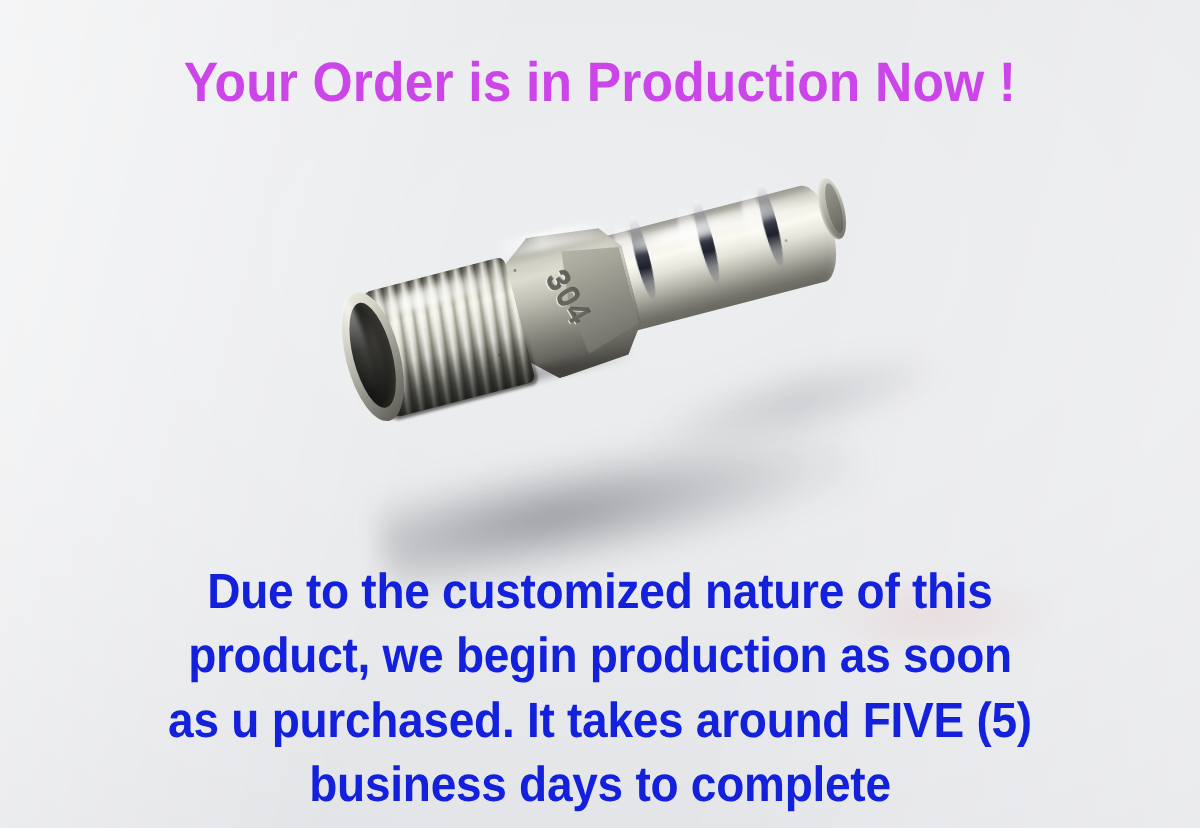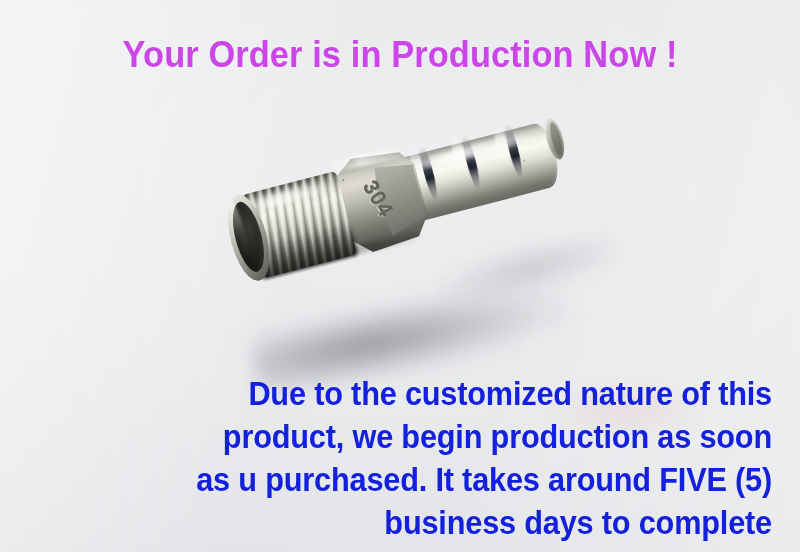--- a/index.html
+++ b/index.html
@@ -53,21 +53,21 @@
     color: #cc45e8;
     transform: scaleX(0.93);
     white-space: nowrap;
   }
 
   
   .note {
     position: absolute;
     left: 0; right: 0;
     top: 372px;
-    text-align: right;
+    text-align: center;
     color: #1320dc;
     font-size: 33px;
     font-weight: bold;
     line-height: 43px;
     letter-spacing: -0.2px;
   }
   .note .ln {
     display: block;
     transform: scaleX(0.93);
     white-space: nowrap;

